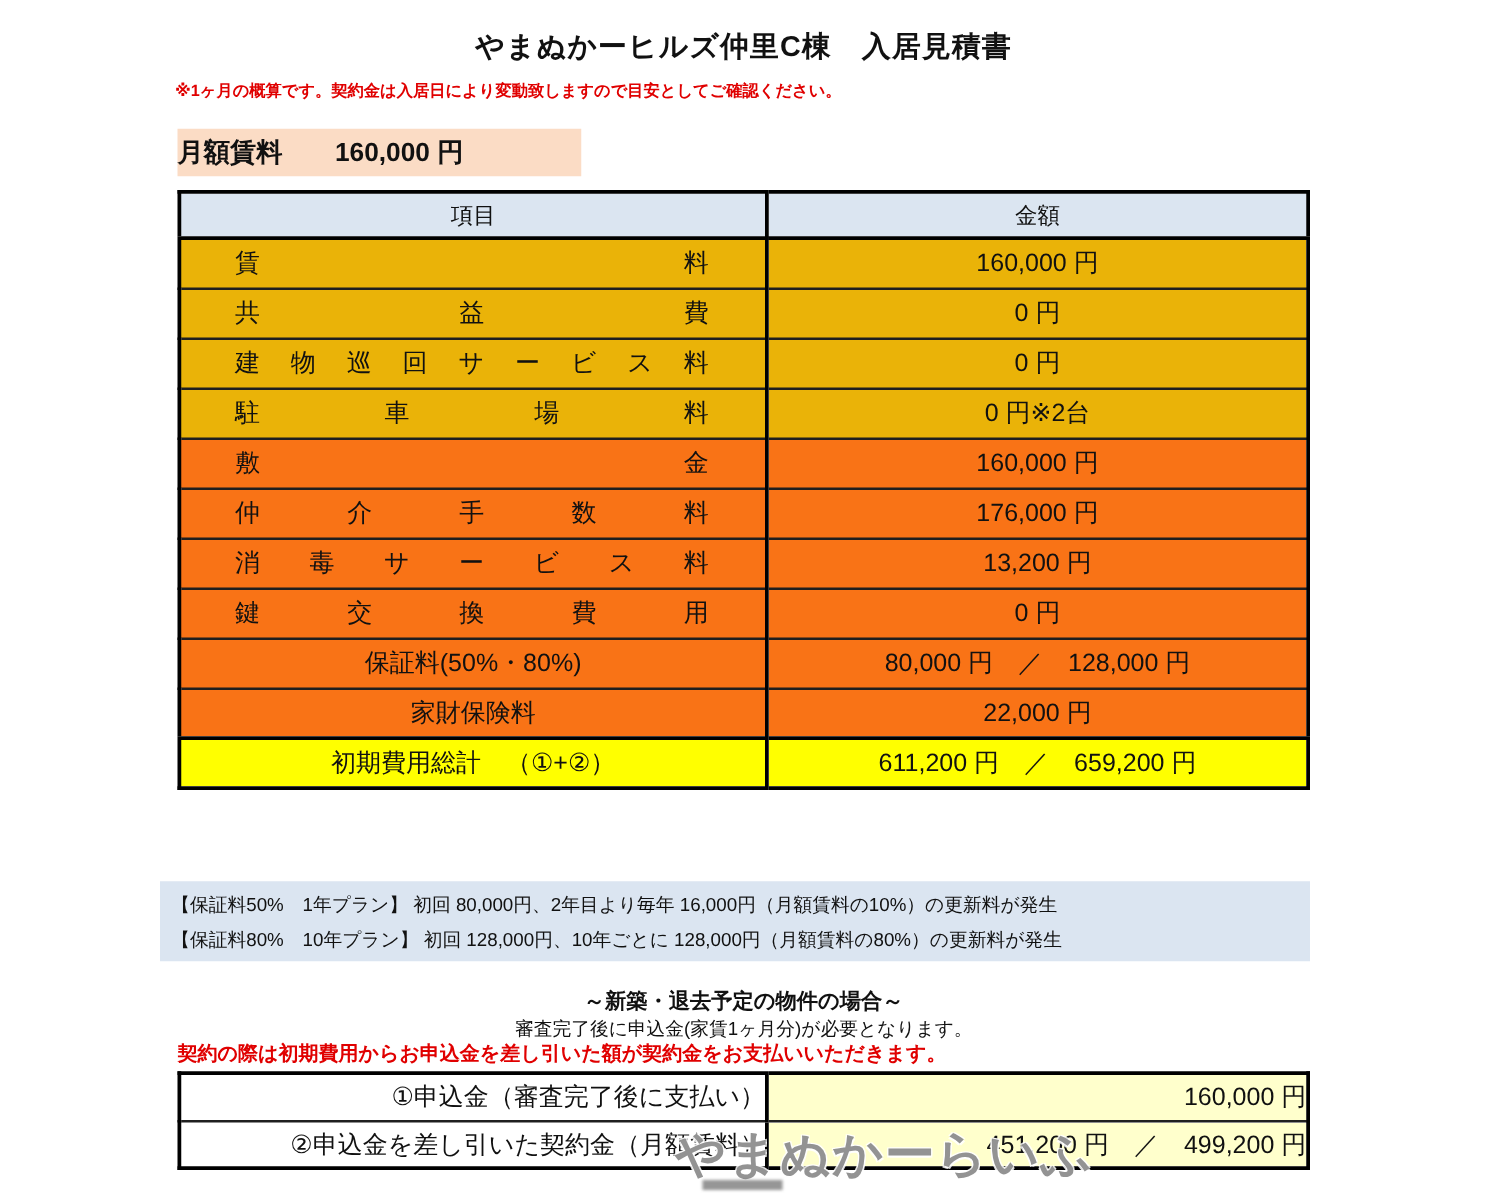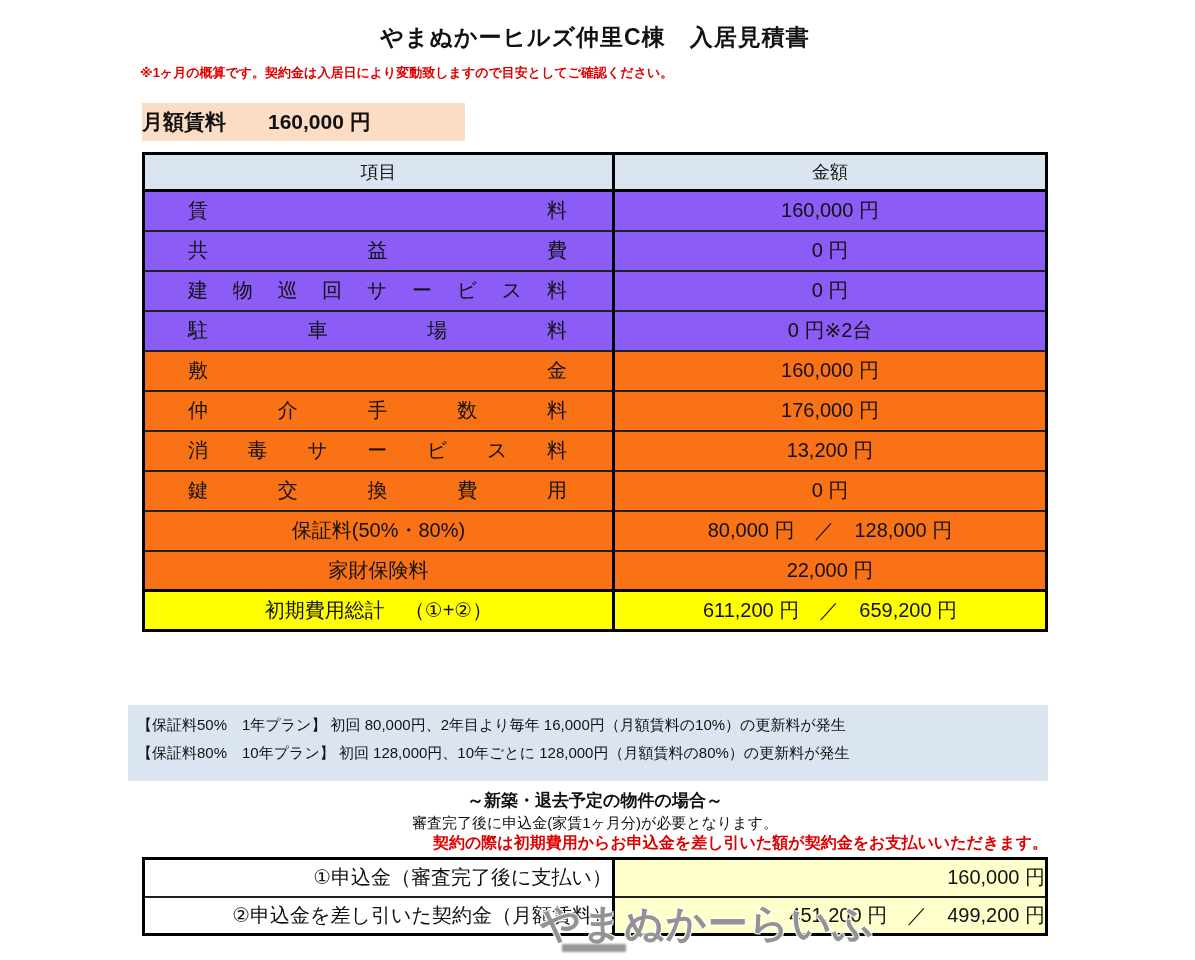--- a/index.html
+++ b/index.html
@@ -37,44 +37,44 @@
   }
   table.est col.c1 { width:470px; }
   table.est td, table.est th {
     border-bottom:2px solid #1f1f1f;
     height:40px; vertical-align:middle;
     font-size:20px; font-weight:normal;
     overflow:hidden; white-space:nowrap;
   }
   table.est td:first-child, table.est th:first-child { border-right:3px solid #000; }
   table.est tr.hdr th { height:37px; background:#dbe5f1; border-bottom:3px solid #000; font-size:18px; text-align:center; }
-  .r-pink td { background:#8b5cf6; }
+  .r-pink td { background:#eab308; }
   .r-yellow td { background:#f97316; }
   .r-total td { background:#ffff00; font-weight:bold; border-top:3px solid #000; border-bottom:0; }
   td.jd { text-align:justify; text-align-last:justify; text-justify:inter-word; padding:0 45px 0 43px; }
   td.ctr { text-align:center; font-size:19px; }
   td.amt { text-align:center; }
 
   .notes {
-    top:705px; left:128px; width:920px; height:76px;
+    top:705px; left:128px; width:920px; height:64px;
     background:#dbe5f1;
     padding:6px 0 0 9px;
     font-size:15px; line-height:28px;
   }
   .sec-heading {
     top:789px; left:142px; width:906px;
     text-align:center; font-size:17px; font-weight:bold;
   }
   .sec-line1 {
     top:814px; left:142px; width:906px;
     text-align:center; font-size:15px;
   }
   .sec-line2 {
     top:833px; left:142px; width:906px;
-    text-align:right; font-size:16px; font-weight:bold; color:#e00000;
+    text-align:left; font-size:16px; font-weight:bold; color:#e00000;
   }
 
   table.app {
     top:857px; left:142px; width:906px;
     border-collapse:collapse; table-layout:fixed;
     border:3px solid #000;
   }
   table.app col.c1 { width:470px; }
   table.app td {
     border-bottom:2px solid #1f1f1f;

